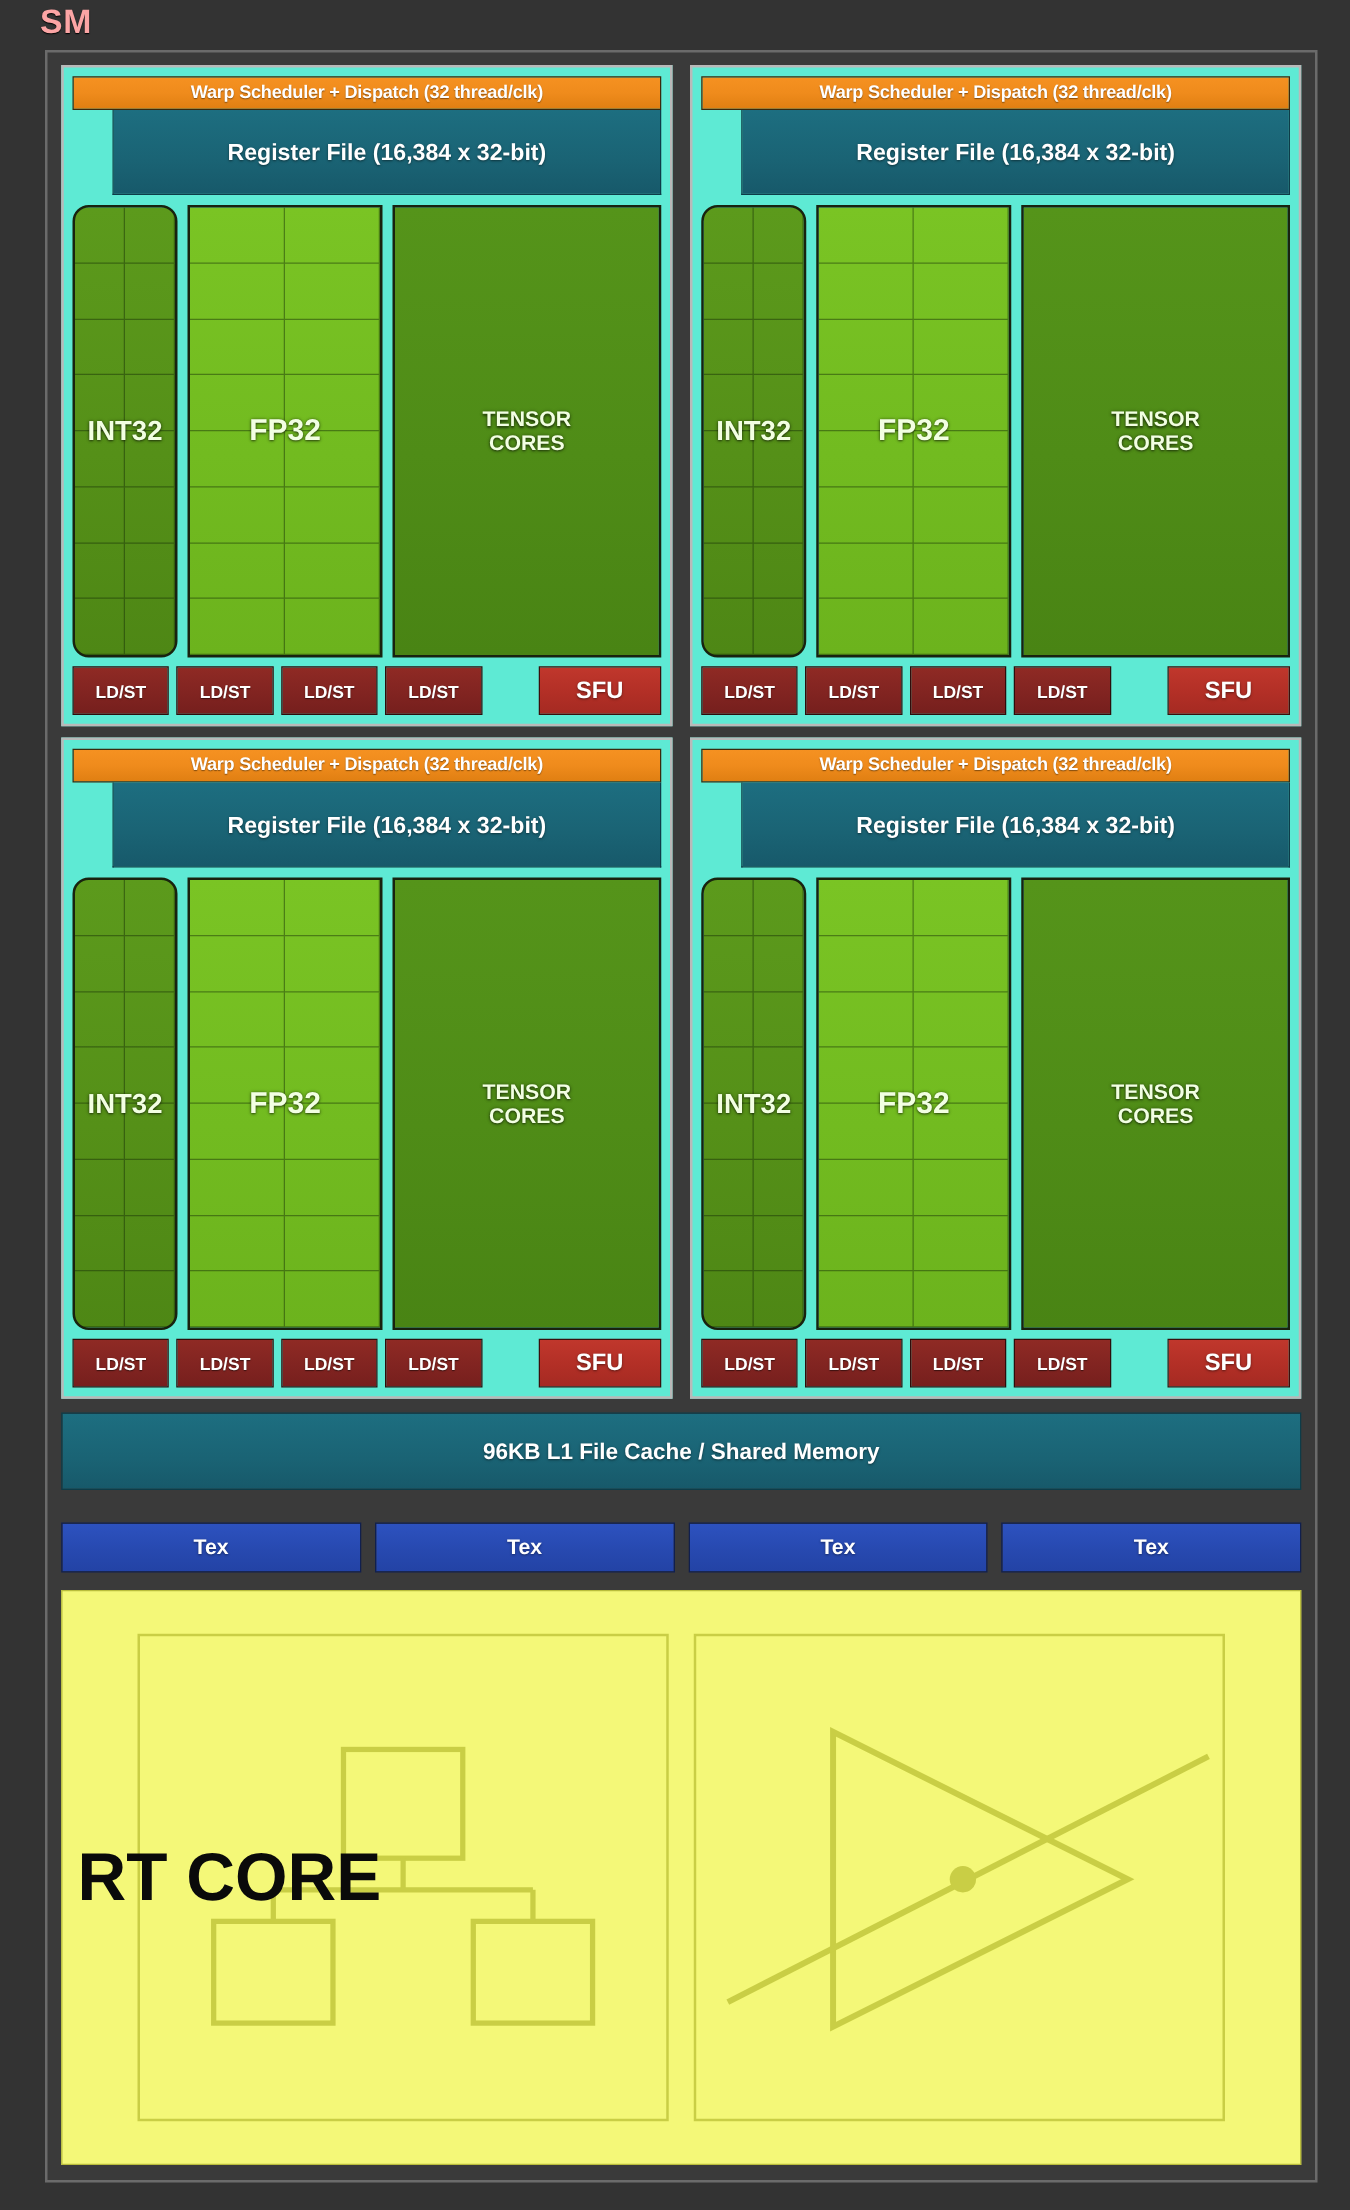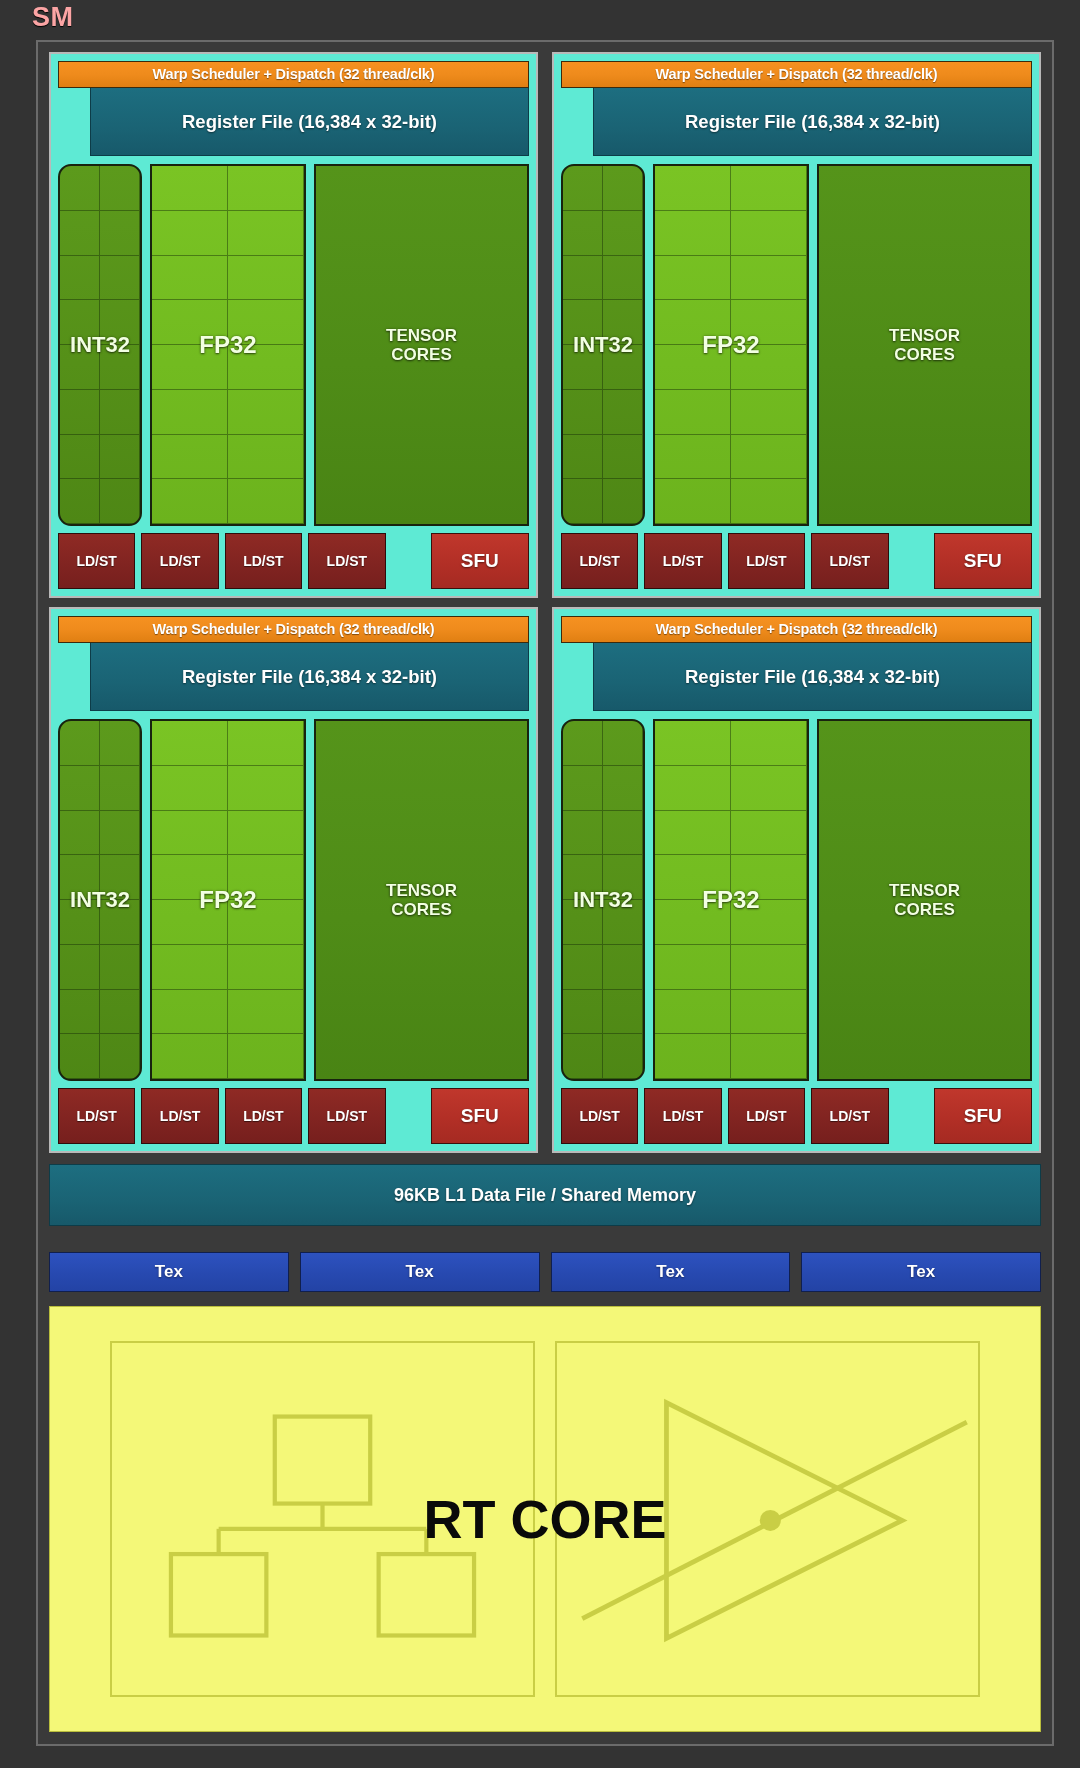--- a/index.html
+++ b/index.html
@@ -121,21 +121,21 @@
     position:absolute;inset:0;z-index:1;
     display:grid;
   }
   .cellgrid > i{
     display:block;
     border-right:1px solid rgba(20,42,6,.45);
     border-bottom:1px solid rgba(20,42,6,.45);
   }
   
   .ldst-row{
-    display:flex;gap:6px;margin-top:7px;height:56px;
+    display:flex;gap:6px;margin-top:7px;height:39px;
   }
   .ldst{
     flex:1 1 0;
     background:linear-gradient(180deg,#8f2a24 0%,#812421 55%,#761f1d 100%);
     border:1px solid #2e0d0b;
     color:#ffffff;
     font-size:14px;font-weight:bold;
     display:flex;align-items:center;justify-content:center;
     text-shadow:0 1px 1px rgba(0,0,0,.55);
     box-sizing:border-box;
@@ -198,23 +198,22 @@
   }
   .rt-panel{
     flex:1 1 0;
     align-self:stretch;
     border:2px solid #c9ce45;
     position:relative;
   }
   .rt-panel svg{position:absolute;inset:0;width:100%;height:100%;}
   .rt-label{
     position:absolute;
-    left:0;right:0;top:50%;
+    left:12px;right:0;top:50%;
     transform:translateY(-50%);
-    text-align:center;
     font-size:54px;
     font-weight:bold;
     color:#0a0a0a;
     letter-spacing:0px;
     z-index:5;
     pointer-events:none;
   }
 </style>
 </head>
 <body>
@@ -470,21 +469,21 @@
           <div class="ldst">LD/ST</div>
           <div class="ldst">LD/ST</div>
           <div class="ldst">LD/ST</div>
           <div class="ldst">LD/ST</div>
           <div class="sfu">SFU</div>
         </div>
       </div>
 
     </div>
 
-    <div class="l1cache">96KB L1 Data File / Shared Memory</div>
+    <div class="l1cache">96KB L1 File Cache / Shared Memory</div>
 
     <div class="tex-row">
       <div class="tex">Tex</div>
       <div class="tex">Tex</div>
       <div class="tex">Tex</div>
       <div class="tex">Tex</div>
     </div>
 
     <div class="rtcore">
       <div class="rt-inner">

